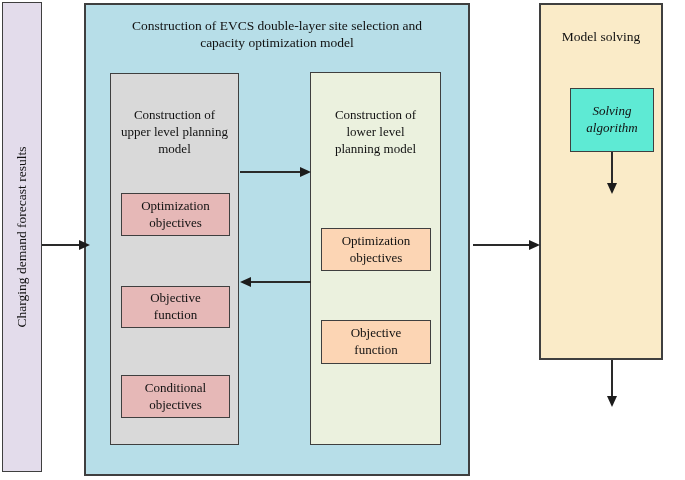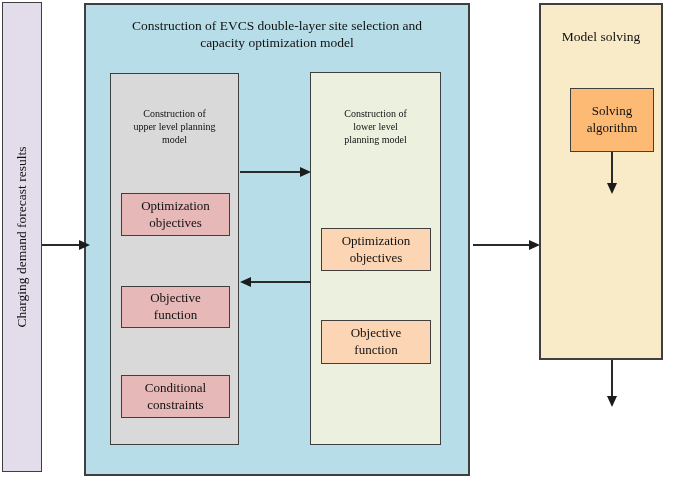--- a/index.html
+++ b/index.html
@@ -19,39 +19,39 @@
     transform:translate(-50%,-50%) rotate(-90deg);
     white-space:nowrap; font-size:13.5px;
   }
 
   
   .blue-box { left:84px; top:3px; width:386px; height:473px; background:#B7DEE8; border-width:2px; }
   .blue-title { position:absolute; top:13px; left:0; right:0; font-size:13.5px; line-height:1.25; }
 
   
   .gray-panel { left:24px; top:68px; width:129px; height:372px; background:#D9D9D9; }
-  .panel-title { position:absolute; left:0; right:0; font-size:10px; line-height:1.3; }
+  .panel-title { position:absolute; left:0; right:0; font-size:13px; line-height:1.3; }
   .gray-panel .panel-title { top:33px; }
 
   .pink-box { left:10px; width:109px; background:#E6B8B7; font-size:13px; line-height:1.3; }
   .pink-1 { top:119px; height:43px; }
   .pink-2 { top:212px; height:42px; }
   .pink-3 { top:301px; height:43px; }
 
   
   .green-panel { left:224px; top:67px; width:131px; height:373px; background:#EBF1DE; }
   .green-panel .panel-title { top:34px; }
   .orange-box { left:10px; width:110px; background:#FCD5B4; font-size:13px; line-height:1.3; }
   .orange-1 { top:155px; height:43px; }
   .orange-2 { top:247px; height:44px; }
 
   
   .yellow-box { left:539px; top:3px; width:124px; height:357px; background:#FAEBC8; border-width:2px; }
   .yellow-title { position:absolute; top:24px; left:0; right:0; font-size:13.5px; }
-  .greenbox { background:#fdba74; font-size:13px; line-height:1.3; }
+  .greenbox { background:#5eead4; font-size:13px; line-height:1.3;font-style:italic; }
   .green-1 { left:29px; top:83px; width:84px; height:64px; }
   .green-2 { left:30px; top:189px; width:81px; height:64px; }
 
   
   .gray-out { left:544px; top:407px; width:139px; height:66px; background:#BFBFBF; font-size:13.5px; line-height:1.3; border-width:2px; }
 
   
   .hline { position:absolute; height:2px; background:#2a2a2a; }
   .vline { position:absolute; width:2px; background:#2a2a2a; }
   .head-right { position:absolute; width:0; height:0;
@@ -79,21 +79,21 @@
 
     <div class="box gray-panel">
       <div class="panel-title txt">Construction of
 upper level planning
 model</div>
       <div class="box pink-box pink-1 txt fill-center">Optimization
 objectives</div>
       <div class="box pink-box pink-2 txt fill-center">Objective
 function</div>
       <div class="box pink-box pink-3 txt fill-center">Conditional
-constraints</div>
+objectives</div>
     </div>
 
     <div class="box green-panel">
       <div class="panel-title txt">Construction of
 lower level
 planning model</div>
       <div class="box orange-box orange-1 txt fill-center">Optimization
 objectives</div>
       <div class="box orange-box orange-2 txt fill-center">Objective
 function</div>

